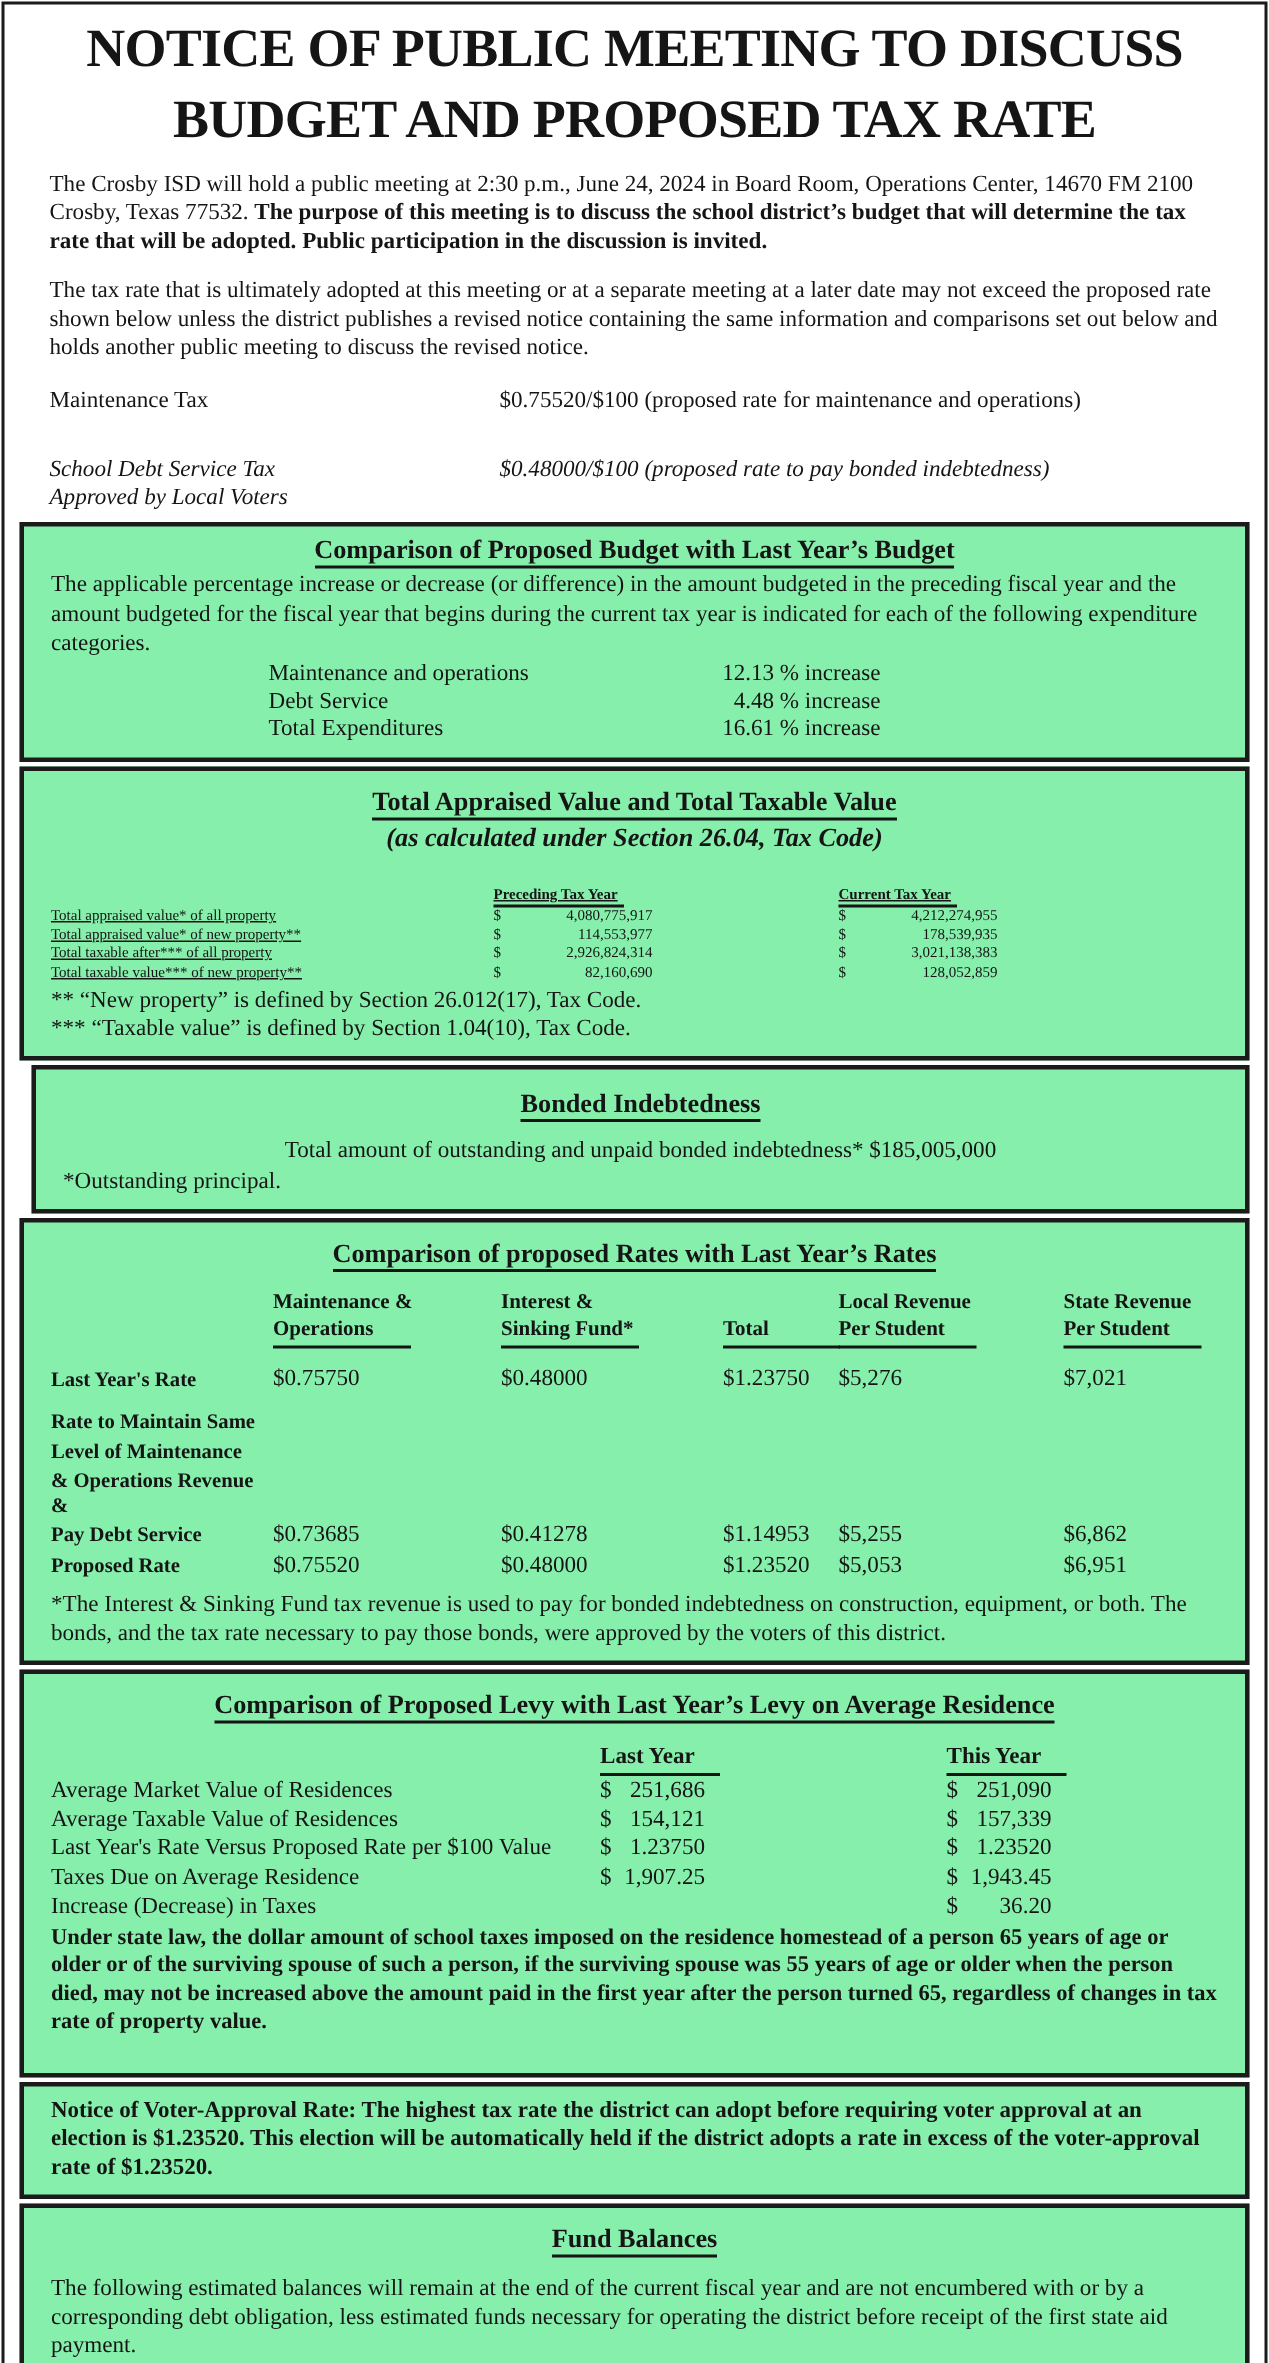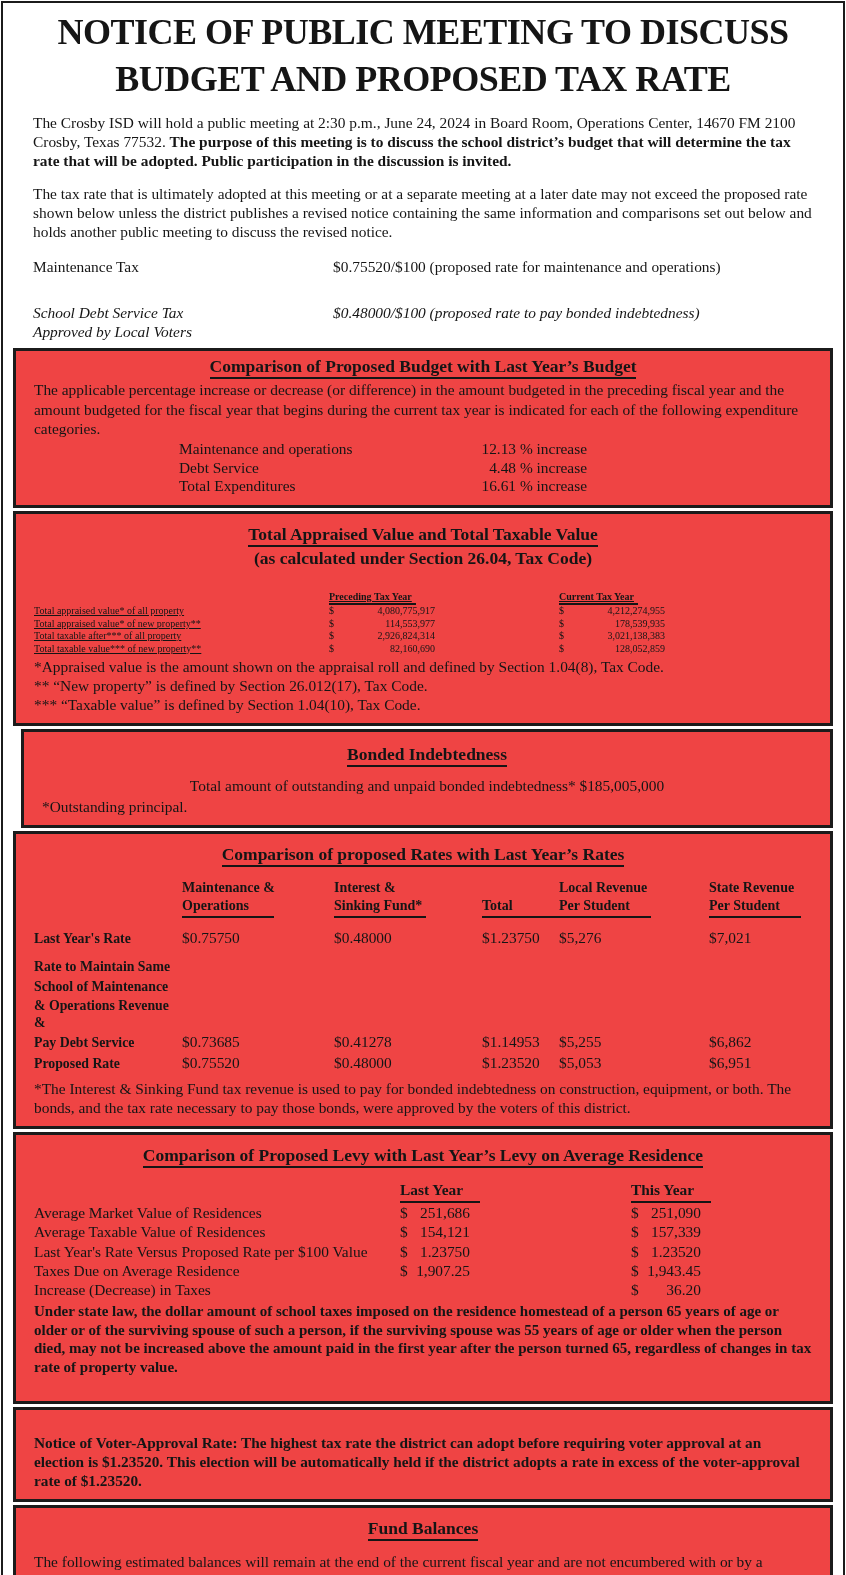--- a/index.html
+++ b/index.html
@@ -23,24 +23,24 @@
   
   .content { padding:0 30px; }
   .para { margin:10px 0 0; font-size:15.4px; line-height:1.24; }
   .bold-inline { font-weight:bold; }
   .bold-para { font-weight:bold; }
   
   .taxrow { display:flex; margin-top:16px; font-size:15.4px; line-height:1.24; }
   .taxrow .tax-lbl { width:300px; flex:none; }
   .taxrow .tax-val { flex:1; }
   
-  .box { margin:3px 10px 0; border:3px solid #1b1b1b; padding:3px 18px 9px; background:#ef4444; }
+  .box { margin:3px 10px 0; border:3px solid #1b1b1b; padding:3px 18px 9px; background:#86efac; }
   .sec-head { text-align:center; font-weight:bold; font-size:17.5px; margin:2px 0 3px; }
   .sec-head .uline { border-bottom:2px solid #151515; padding-bottom:1px; }
-  .sec-head2 { text-align:center; font-weight:bold; font-size:17.5px; margin:2px 0 4px; }
+  .sec-head2 { text-align:center; font-weight:bold; font-size:17.5px; margin:2px 0 4px;font-style:italic; }
   
   .budget-row { display:flex; font-size:15.4px; line-height:1.22; }
   .budget-row .b-lbl { margin-left:145px; width:300px; flex:none; }
   .budget-row .b-val { width:108px; text-align:right; flex:none; }
   
   .money { display:inline-flex; justify-content:space-between; }
   .money .amt { text-align:right; }
   .w106 { width:106px; }
   .w70  { width:70px; }
   
@@ -68,21 +68,21 @@
   .rates-row2 .r-lbl div { margin-top:3px; }
   .rates-row3 { padding-top:3px; }
   .rates-fn { margin-top:7px; }
   
   .levy-grid { display:grid; grid-template-columns:366px 231px auto; font-size:15.4px; line-height:1.26; }
   .levy-head { margin-top:14px; }
   .l-colhead { font-weight:bold; }
   .l-colhead .u { display:inline-block; border-bottom:2px solid #151515; padding-bottom:1px; min-width:80px; }
   .levy-note { margin-top:2px; font-size:15px; line-height:1.25; }
   
-  .voter-box { padding-top:24px; padding-bottom:8px; }
+  .voter-box { padding-top:7px; padding-bottom:8px; }
   .voter-box .para { margin-top:0; font-size:15.3px; }
   .spacer-sm { height:4px; }
 </style>
 </head>
 <body>
 
 <div class="page">
 
   <h1 class="title">
     <span class="tline">NOTICE OF PUBLIC MEETING TO DISCUSS</span>
@@ -178,21 +178,20 @@
               <span class="amt">82,160,690</span>
             </span></div>
         <div class="a-c2"><span class="money w106">
               <span>$</span>
               <span class="amt">128,052,859</span>
             </span></div>
       </div>
     </div>
 
     <div class="fn-block">
-      <p class="footnote">*Appraised value is the amount shown on the appraisal roll and defined by Section 1.04(8), Tax Code.</p>
       <p class="footnote">** “New property” is defined by Section 26.012(17), Tax Code.</p>
       <p class="footnote">*** “Taxable value” is defined by Section 1.04(10), Tax Code.</p>
     </div>
   </section>
 
   <section class="box" style="padding-top:10px;margin-left:18px;">
     <div class="sec-head"><span class="uline">Bonded Indebtedness</span></div>
     <div class="bonded-line">Total amount of outstanding and unpaid bonded indebtedness* $185,005,000</div>
     <p class="footnote bonded-fn">*Outstanding principal.</p>
   </section>
@@ -228,21 +227,21 @@
       <div>$0.75750</div>
       <div>$0.48000</div>
       <div>$1.23750</div>
       <div>$5,276</div>
       <div>$7,021</div>
     </div>
 
     <div class="rates-grid rates-row2">
       <div class="r-lbl">
         <div>Rate to Maintain Same</div>
-        <div>School of Maintenance</div>
+        <div>Level of Maintenance</div>
         <div>&amp; Operations Revenue &amp;</div>
         <div>Pay Debt Service</div>
       </div>
       <div>$0.73685</div>
       <div>$0.41278</div>
       <div>$1.14953</div>
       <div>$5,255</div>
       <div>$6,862</div>
     </div>
 

